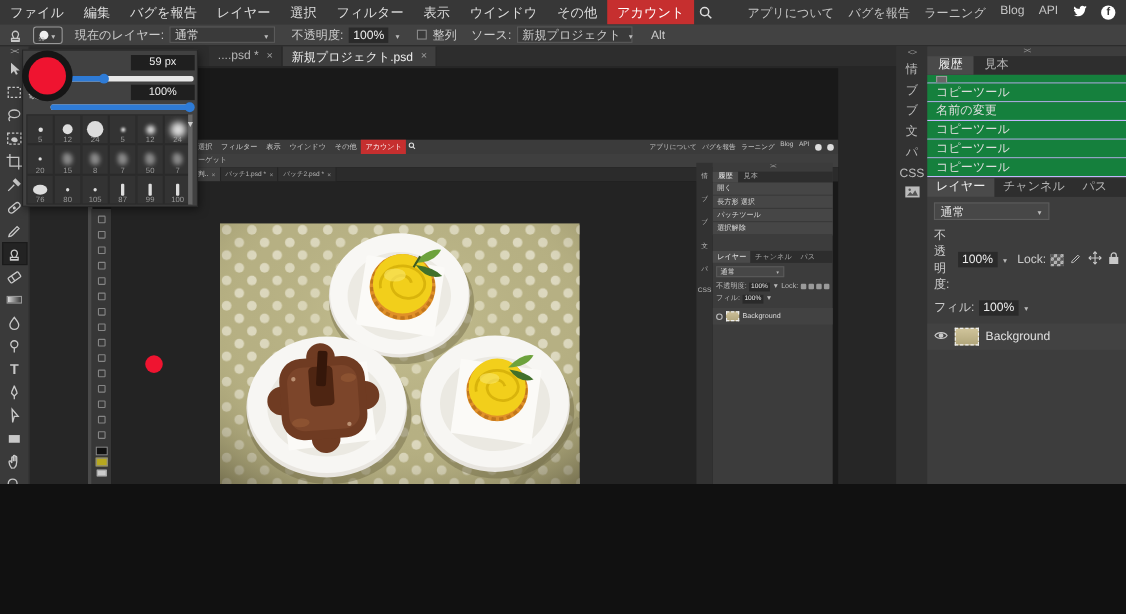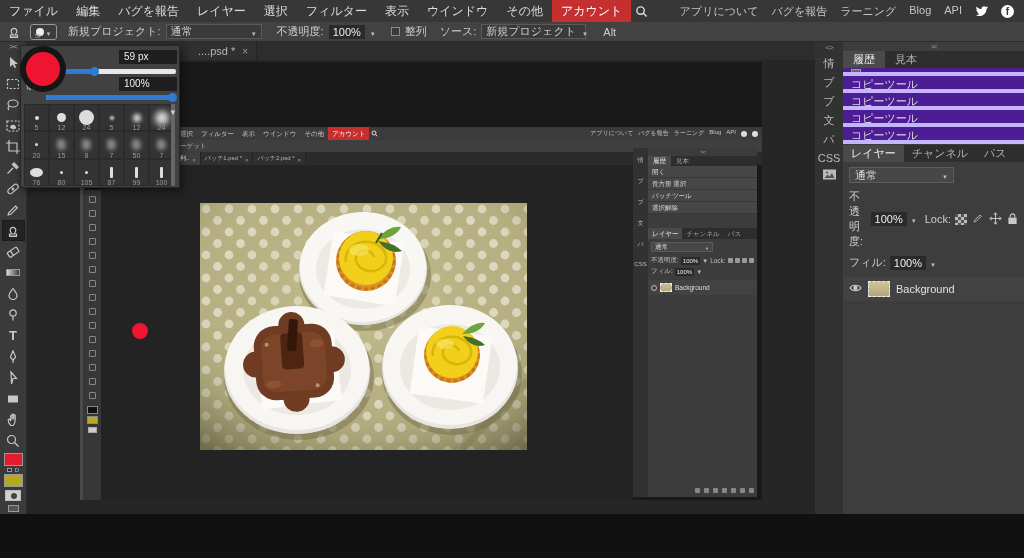--- a/index.html
+++ b/index.html
@@ -1,17 +1,17 @@
 <!DOCTYPE html>
 <html><head>
 <meta charset="utf-8">
 <style>
   *{box-sizing:border-box;margin:0;padding:0}
   body{background:#111;font-family:"Liberation Sans","DejaVu Sans",sans-serif}
-  #stage{position:relative;width:1024px;height:514px;background:#272727;overflow:hidden;color:#ccc}
+  #stage{position:relative;width:1024px;height:440px;background:#272727;overflow:hidden;color:#ccc}
   
   #menubar{position:absolute;left:0;top:0;width:1024px;height:22px;background:#373737;display:flex;align-items:center;font-size:12px;color:#ddd;z-index:60}
   .mitems{display:flex;align-items:center;height:100%}
   .mitem{padding:0 9px;line-height:22px;cursor:default;white-space:nowrap}
   .mitem.accent{background:#c62f2f;color:#fff}
   .msearch{margin-left:4px;display:flex;align-items:center}
   .mlinks{margin-left:auto;display:flex;gap:13px;align-items:center;font-size:11px;color:#c5c5c5;padding-right:10px}
   .mlink{white-space:nowrap}
   .fb{width:13px;height:13px;border-radius:50%;background:#fff;color:#373737;font-size:10px;font-weight:bold;text-align:center;line-height:13px}
   
@@ -83,21 +83,21 @@
   .ilock{width:5px;height:5px;background:#9a9a9a;border-radius:1px}
   .ilayer{margin-top:3px;height:15px;background:#424242;display:flex;align-items:center;gap:3px;padding:0 3px;color:#ddd}
   .ieye{width:6px;height:6px;border-radius:50%;border:1px solid #bbb}
   .ithumb{width:12px;height:9px;background:linear-gradient(#cabd96,#b4a97f);border:1px dashed #eee}
   .ibicons{position:absolute;right:3px;bottom:4px;display:flex;gap:4px}
   .ibico{width:5px;height:5px;background:#9a9a9a;border-radius:1px;opacity:.8}
   
   #paintdot{position:absolute;left:105px;top:263px;width:16px;height:16px;border-radius:50%;background:#ef1430;z-index:20}
   
   #popup{position:absolute;left:20px;top:45px;width:160px;height:143px;background:#414141;border:1px solid #262626;box-shadow:2px 3px 8px rgba(0,0,0,.5);z-index:70;font-size:10px}
-  .pval{position:absolute;background:#1f1f1f;color:#eee;text-align:left;padding:0 5px;height:14px;line-height:14px;width:58px;left:98px}
+  .pval{position:absolute;background:#1f1f1f;color:#eee;text-align:center;padding:0 5px;height:14px;line-height:14px;width:58px;left:98px}
   .ptrack{position:absolute;left:25px;width:130px;height:5px;background:#e8e8e8;border-radius:2px}
   .pfill{position:absolute;left:0;top:0;height:5px;background:#2e7bd6;border-radius:2px}
   .pknob{position:absolute;top:-2px;width:9px;height:9px;border-radius:50%;background:#2e7bd6}
   .plabel{position:absolute;color:#ccc;font-size:10px}
   #bigdotwrap{position:absolute;left:-1px;top:0px;width:46px;height:46px;border-radius:50%;background:#161616;display:flex;align-items:center;justify-content:center;z-index:5}
   #bigdot{width:34px;height:34px;border-radius:50%;background:#ef1430}
   .bgrid{position:absolute;left:3px;top:58px;width:150px;height:82px;display:grid;grid-template-columns:repeat(6,1fr);grid-template-rows:repeat(3,1fr);background:#333}
   .bcell{border:1px solid #2b2b2b;position:relative;display:flex;align-items:center;justify-content:center}
   .bcell .num{position:absolute;bottom:-1px;left:0;right:0;text-align:center;font-size:7px;color:#999}
   .bcell .dot{background:#ddd;border-radius:50%;width:6px;height:6px}
@@ -118,21 +118,21 @@
   
   #rside{position:absolute;right:0;top:42px;width:209px;height:516px;background:#383838;z-index:45}
   #rstrip{position:absolute;left:0;top:0;width:28px;height:516px;background:#323232;display:flex;flex-direction:column;align-items:center;font-size:11px;color:#bbb}
   #rstrip .shead{font-size:8px;color:#999;letter-spacing:-1px;height:12px;line-height:12px}
   #rstrip .sitem{height:19px;line-height:19px}
   #rpanels{position:absolute;left:28px;top:0;width:181px;height:516px;background:#3d3d3d}
   .phead{height:9px;text-align:center;color:#999;font-size:7px;letter-spacing:-1px;line-height:9px}
   .ptabs{display:flex;height:17px;background:#2e2e2e;font-size:11px}
   .ptab{padding:0 10px;line-height:17px;color:#b5b5b5}
   .ptab.active{background:#4a4a4a;color:#eee}
-  .hrow{height:17px;line-height:17px;background:#4c1d95;border-bottom:4px solid #c4b5fd;padding-left:8px;font-size:11px;color:#ddd}
+  .hrow{height:17px;line-height:17px;background:#15803d;border-bottom:1px solid #c4b5fd;padding-left:8px;font-size:11px;color:#ddd}
   .hrow.partial{height:8px;overflow:hidden;display:flex;align-items:flex-start;gap:3px;padding-top:1px}
   .hthumb{width:10px;height:9px;border:1px solid #999;background:#666}
   .ltabs{display:flex;height:17px;background:#2e2e2e;font-size:11px}
   .ltab{padding:0 8px;line-height:17px;color:#b5b5b5}
   .ltab.active{background:#4a4a4a;color:#eee}
   .lsel{margin:5px 6px 3px;width:105px;height:16px;background:#474747;border:1px solid #5c5c5c;display:flex;align-items:center;justify-content:space-between;padding:0 5px;font-size:11px;color:#ddd}
   .lrow{display:flex;align-items:center;gap:4px;padding:3px 6px;font-size:11px;color:#ccc}
   .lockicons{display:flex;gap:5px;align-items:center}
   .checker{width:12px;height:11px;background-image:linear-gradient(45deg,#bbb 25%,transparent 25%,transparent 75%,#bbb 75%),linear-gradient(45deg,#bbb 25%,#555 25%,#555 75%,#bbb 75%);background-size:6px 6px;background-position:0 0,3px 3px}
   .lockicons svg{stroke:#c8c8c8;fill:none;stroke-width:1.2}
@@ -194,21 +194,21 @@
     <span class="tool" style="margin-left:2px">
       <svg width="16" height="16" viewBox="0 0 16 16">
           <path d="M4 13.5h8M4.5 11h7v2h-7zM6.5 11c0-1.5-1.3-2-1.3-3.8a2.8 2.8 0 1 1 5.6 0C10.8 9 9.5 9.5 9.5 11"></path>
         </svg>
     </span>
     <span class="brushbtn">
       <span class="bdotw"></span>
       <span class="bsz">59</span>
       <span class="caret"></span>
     </span>
-    <span class="olabel" style="margin-left:6px">新規プロジェクト:</span>
+    <span class="olabel" style="margin-left:6px">現在のレイヤー:</span>
     <span class="sel" style="width:96px;justify-content:space-between">
       <span>通常</span>
         <span class="caret"></span>
     </span>
     <span class="olabel" style="margin-left:10px">不透明度:</span>
     <span class="val">100%</span>
     <span class="caret"></span>
     <span class="chk" style="margin-left:10px"></span>
     <span class="olabel">整列</span>
     <span class="olabel" style="margin-left:8px">ソース:</span>
@@ -333,20 +333,24 @@
     <span class="qmask"></span>
     <span class="scrmode"></span>
   </div>
 
   <div id="tabbar">
     <span style="width:163px"></span>
     <span style="display:flex">
 
     <span class="tab">
           <span>....psd *</span>
+          <span class="x"></span>
+        </span>
+        <span class="tab active">
+          <span>新規プロジェクト.psd</span>
           <span class="x"></span>
         </span>
       </span>
   </div>
 
   <div id="canvas">
     <div id="doc">
       <div class="dedge"></div>
 
       <div id="innermenubar">
@@ -686,20 +690,21 @@
 
       <span class="ptab active">履歴</span>
           <span class="ptab">見本</span>
         </div>
       <div class="hrow partial">
         <span class="hthumb"></span>
       </div>
       <div>
 
       <div class="hrow">コピーツール</div>
+          <div class="hrow">名前の変更</div>
           <div class="hrow">コピーツール</div>
           <div class="hrow">コピーツール</div>
           <div class="hrow">コピーツール</div>
         </div>
       <div class="ltabs" style="margin-top:1px">
 
       <span class="ltab active">レイヤー</span>
           <span class="ltab">チャンネル</span>
           <span class="ltab">パス</span>
         </div>

